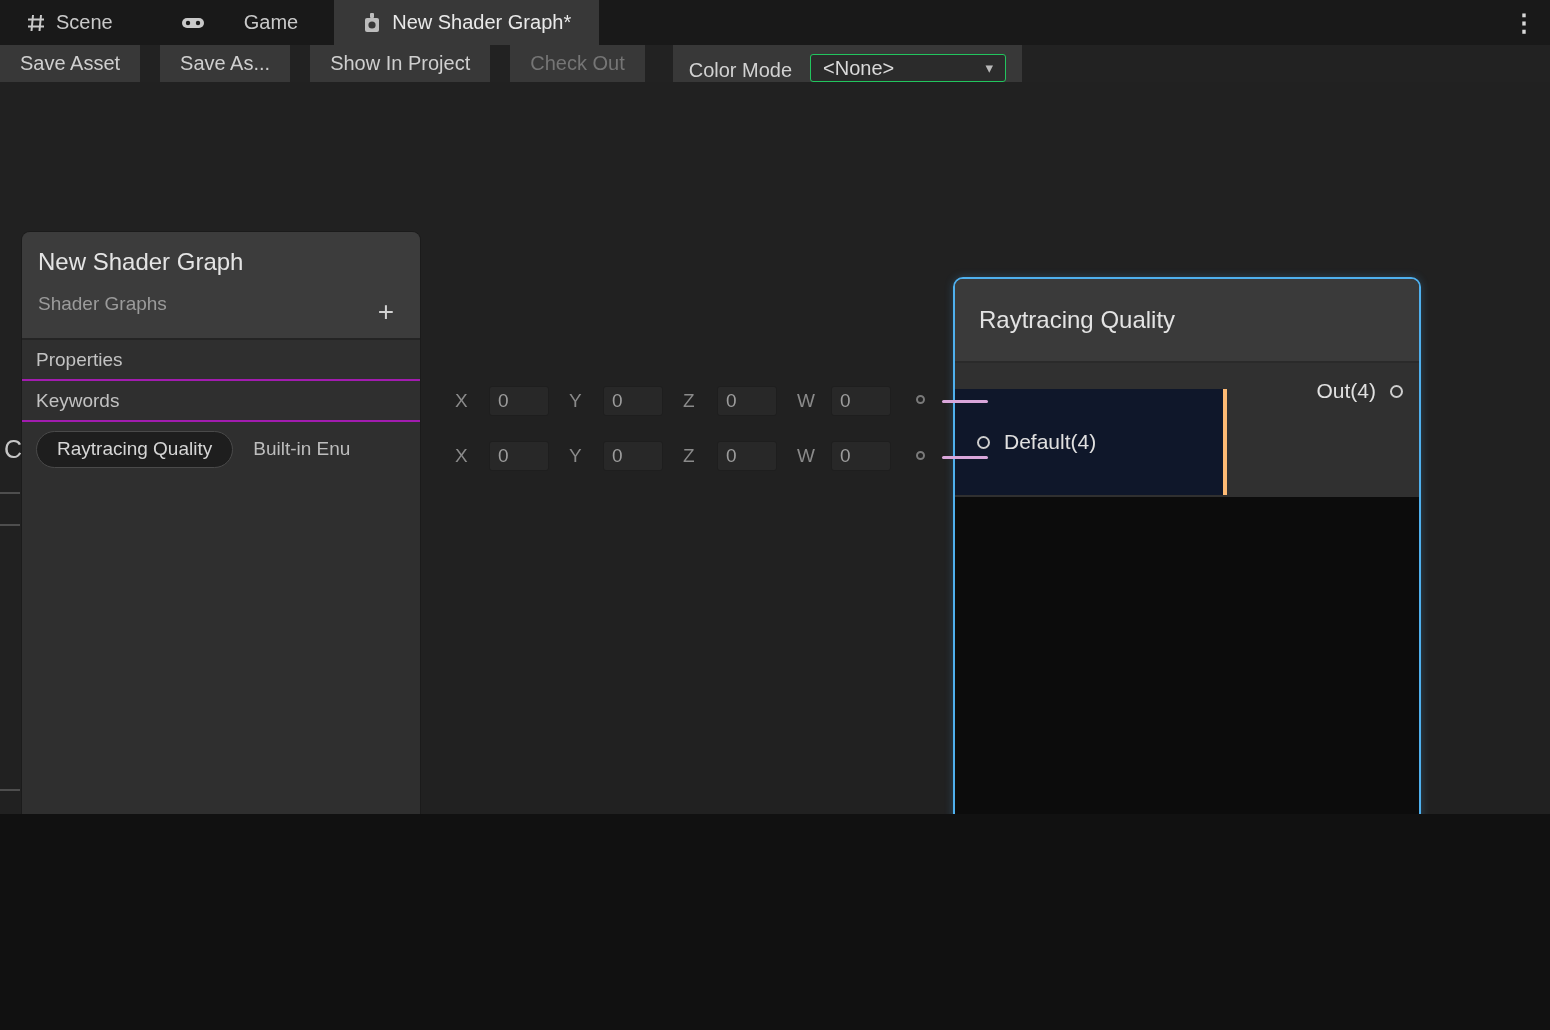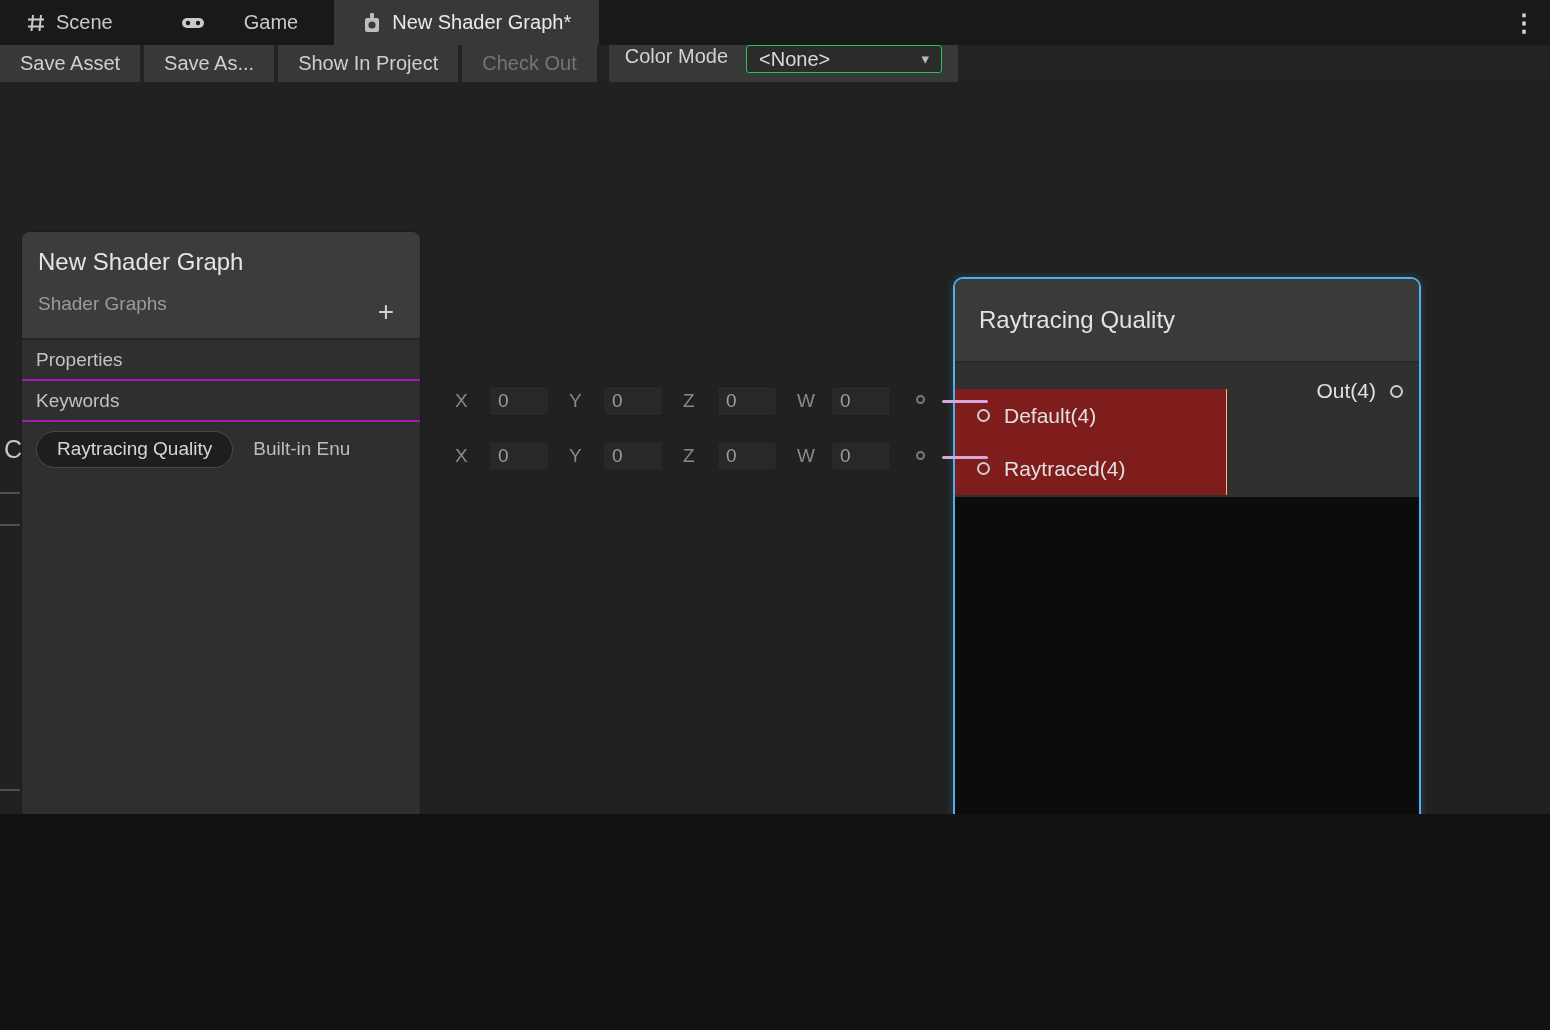--- a/index.html
+++ b/index.html
@@ -11,23 +11,23 @@
   .tabbar { position:absolute; top:0; left:0; right:0; height:45px; background:#191919; display:flex; align-items:stretch; z-index:60; }
   .tab { display:flex; align-items:center; gap:10px; padding:0 20px; color:#C9C9C9; font-size:20px; cursor:default; }
   .tab .ticon { display:flex; align-items:center; }
   .tab.t-scene { margin-left:6px; }
   .tab.t-game { margin-left:28px;gap:39px; }
   .tab.active { margin-left:16px; background:#383838; color:#E9E9E9; padding:0 28px; }
   .menu-dots { position:absolute; right:14px; top:0; height:45px; display:flex; align-items:center; color:#D8D8D8; font-size:24px; font-weight:bold; }
 
   
   .toolbar { position:absolute; top:45px; left:0; right:0; height:37px; background:#222; display:flex; align-items:stretch; z-index:60; }
-  .tbtn { background:#383838; color:#CFCFCF; font-size:20px; display:flex; align-items:center; padding:0 20px; margin-right:4px; white-space:nowrap; }
+  .tbtn { background:#383838; color:#CFCFCF; font-size:20px; display:flex; align-items:center; padding:0 20px; margin-right:20px; white-space:nowrap; }
   .tbtn.dim { color:#757575; }
-  .cm-group { background:#383838; display:flex; align-items:flex-start; gap:18px; padding:0 16px; margin-left:8px; }
+  .cm-group { background:#383838; display:flex; align-items:flex-end; gap:18px; padding:0 16px; margin-left:8px; }
   .cm-label { color:#D2D2D2; font-size:20px; }
   .dropdown { width:196px; height:28px; background:#2B2B2B; border:1px solid #22c55e; border-radius:3px; display:flex; align-items:center; justify-content:space-between; padding:0 12px; color:#DADADA; font-size:20px; }
   .chev { color:#B9B9B9; font-size:15px; }
   .right-group { margin-left:auto; display:flex; }
   .right-group .tbtn { margin-right:0; margin-left:10px; }
   .tbtn.toggled { background:#4E4E4E; color:#E4E4E4; }
 
   
   .canvas { position:absolute; left:0; top:82px; right:0; bottom:0; background:#212121; }
 
@@ -57,21 +57,21 @@
   .vec-input { width:60px; height:30px; background:#282828; border:1px solid #1e1e1e; color:#9C9C9C; font-size:19px; padding:0 8px; border-radius:3px; font-family:"Liberation Sans", sans-serif; outline:none; }
   .mini-port { position:absolute; width:9px; height:9px; border-radius:50%; border:2px solid #7A7A7A; z-index:10; }
 
   
   .edge { position:absolute; width:46px; height:3px; background:#D9A6DA; border-radius:2px; z-index:40; }
 
   
   .node { position:absolute; left:953px; top:277px; width:468px; height:686px; border:2px solid #4FB0EE; border-radius:10px; background:#303030; overflow:hidden; z-index:20; box-shadow:0 0 9px rgba(70,160,230,0.28); }
   .node-header { height:84px; background:#3A3A3A; display:flex; align-items:center; padding-left:24px; font-size:24px; color:#E3E3E3; border-bottom:2px solid #2A2A2A; }
   .node-ports { display:flex; height:132px; }
-  .ports-in { width:272px; background:#7f1d1d; display:flex; flex-direction:column; justify-content:center; border-right:1px solid #fdba74;margin-top:26px; }
+  .ports-in { width:272px; background:#0f172a; display:flex; flex-direction:column; justify-content:center; border-right:4px solid #fdba74;margin-top:26px; }
   .port-row { height:56px; display:flex; align-items:center; }
   .port-circle { width:13px; height:13px; border-radius:50%; border:2px solid #CDCDCD; margin:0 14px 0 22px; flex:none; background:transparent; }
   .port-label { font-size:21px; color:#E0E0E0; }
   .ports-out { flex:1; background:#303030; display:flex; flex-direction:column; }
   .port-row.out { justify-content:flex-end; }
   .port-circle.out { margin:0 16px 0 14px; }
   .node-preview { position:absolute; left:0; right:0; top:218px; bottom:0; background:#0C0C0C; }
 </style>
 </head>
 <body>
@@ -180,24 +180,20 @@
   <div class="node">
     <div class="node-header">
       <span>Raytracing Quality</span>
     </div>
     <div class="node-ports">
       <div class="ports-in">
         <div class="port-row">
           <span class="port-circle"></span>
           <span class="port-label">Default(4)</span>
         </div>
-        <div class="port-row">
-          <span class="port-circle"></span>
-          <span class="port-label">Raytraced(4)</span>
-        </div>
       </div>
       <div class="ports-out">
         <div class="port-row out">
           <span class="port-label">Out(4)</span>
           <span class="port-circle out"></span>
         </div>
       </div>
     </div>
     <div class="node-preview"></div>
   </div>

